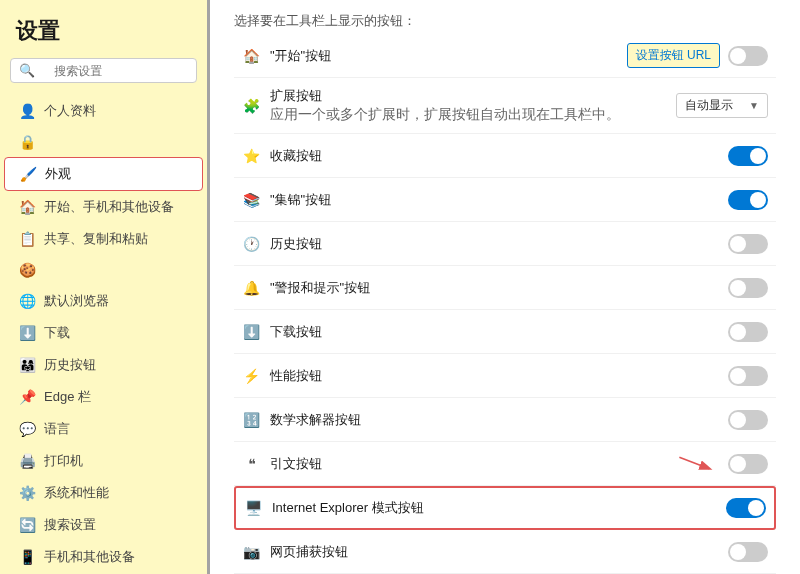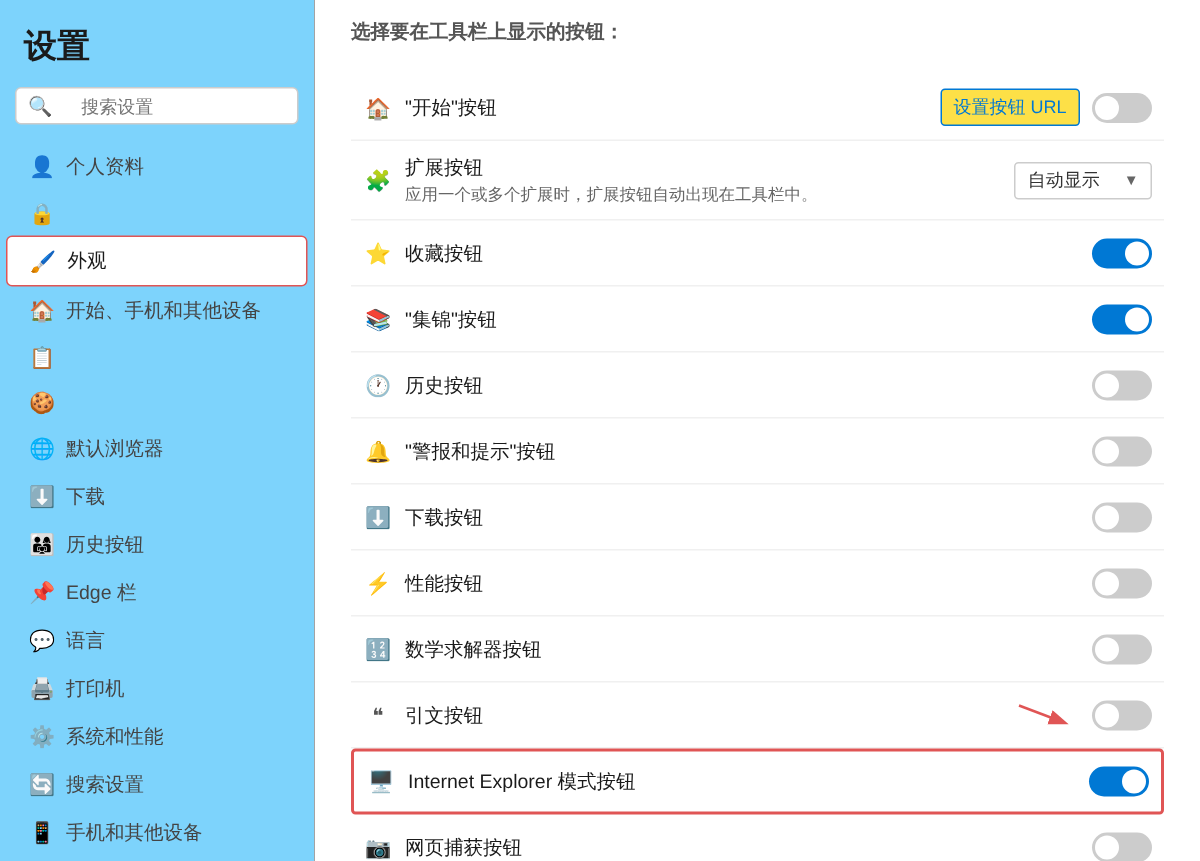--- a/index.html
+++ b/index.html
@@ -10,24 +10,24 @@
       display: flex;
       height: 574px;
       overflow: hidden;
       color: #333;
     }
 
     
     .sidebar {
       width: 210px;
       min-width: 210px;
-      background: #7dd3fc;
+      background: #fef9c3;
       padding: 16px 0;
       overflow-y: auto;
-      border-right: 1px solid #a3a3a3;
+      border-right: 3px solid #a3a3a3;
     }
     .sidebar-title {
       font-size: 22px;
       font-weight: 600;
       padding: 0 16px 12px 16px;
       color: #1a1a1a;
     }
     .search-box {
       margin: 0 10px 12px 10px;
       display: flex;
@@ -83,23 +83,22 @@
     .main {
       flex: 1;
       background: #fff;
       overflow-y: auto;
       padding: 12px 24px 12px 24px;
     }
 
     .section-title {
       font-size: 13px;
       color: #555;
-      margin-bottom: 16px;
+      margin-bottom: 0;
       padding-bottom: 4px;
-      font-weight: bold;
     }
 
     .toolbar-row {
       display: flex;
       align-items: center;
       justify-content: space-between;
       padding: 9px 8px 9px 8px;
       border-bottom: 1px solid #f0f0f0;
       min-height: 44px;
       position: relative;
@@ -122,21 +121,21 @@
       justify-content: center;
       color: #555;
       font-size: 14px;
       flex-shrink: 0;
     }
     .row-label {
       font-size: 13px;
       color: #1a1a1a;
     }
     .row-sublabel {
-      font-size: 11px;
+      font-size: 14px;
       color: #666;
       margin-top: 1px;
     }
     .row-right {
       display: flex;
       align-items: center;
       gap: 8px;
       flex-shrink: 0;
     }
 
@@ -165,21 +164,21 @@
     .toggle.off .knob { left: 2px; }
 
     
     .url-btn {
       font-size: 12px;
       color: #0078d4;
       border: 1px solid #0078d4;
       border-radius: 3px;
       padding: 3px 8px;
       cursor: pointer;
-      background: #fde047;
+      background: #fef9c3;
       white-space: nowrap;
     }
 
     
     .auto-dropdown {
       display: flex;
       align-items: center;
       gap: 16px;
       font-size: 12px;
       color: #333;
@@ -225,20 +224,21 @@
       <div class="nav-item active">
     <span class="nav-icon">🖌️</span>
     <span>外观</span>
   </div>
       <div class="nav-item">
     <span class="nav-icon">🏠</span>
     <span>开始、手机和其他设备</span>
   </div>
       <div class="nav-item">
     <span class="nav-icon">📋</span>
+    <span>共享、复制和粘贴</span>
   </div>
       <div class="nav-item">
     <span class="nav-icon">🍪</span>
   </div>
       <div class="nav-item">
     <span class="nav-icon">🌐</span>
     <span>默认浏览器</span>
   </div>
       <div class="nav-item">
     <span class="nav-icon">⬇️</span>

